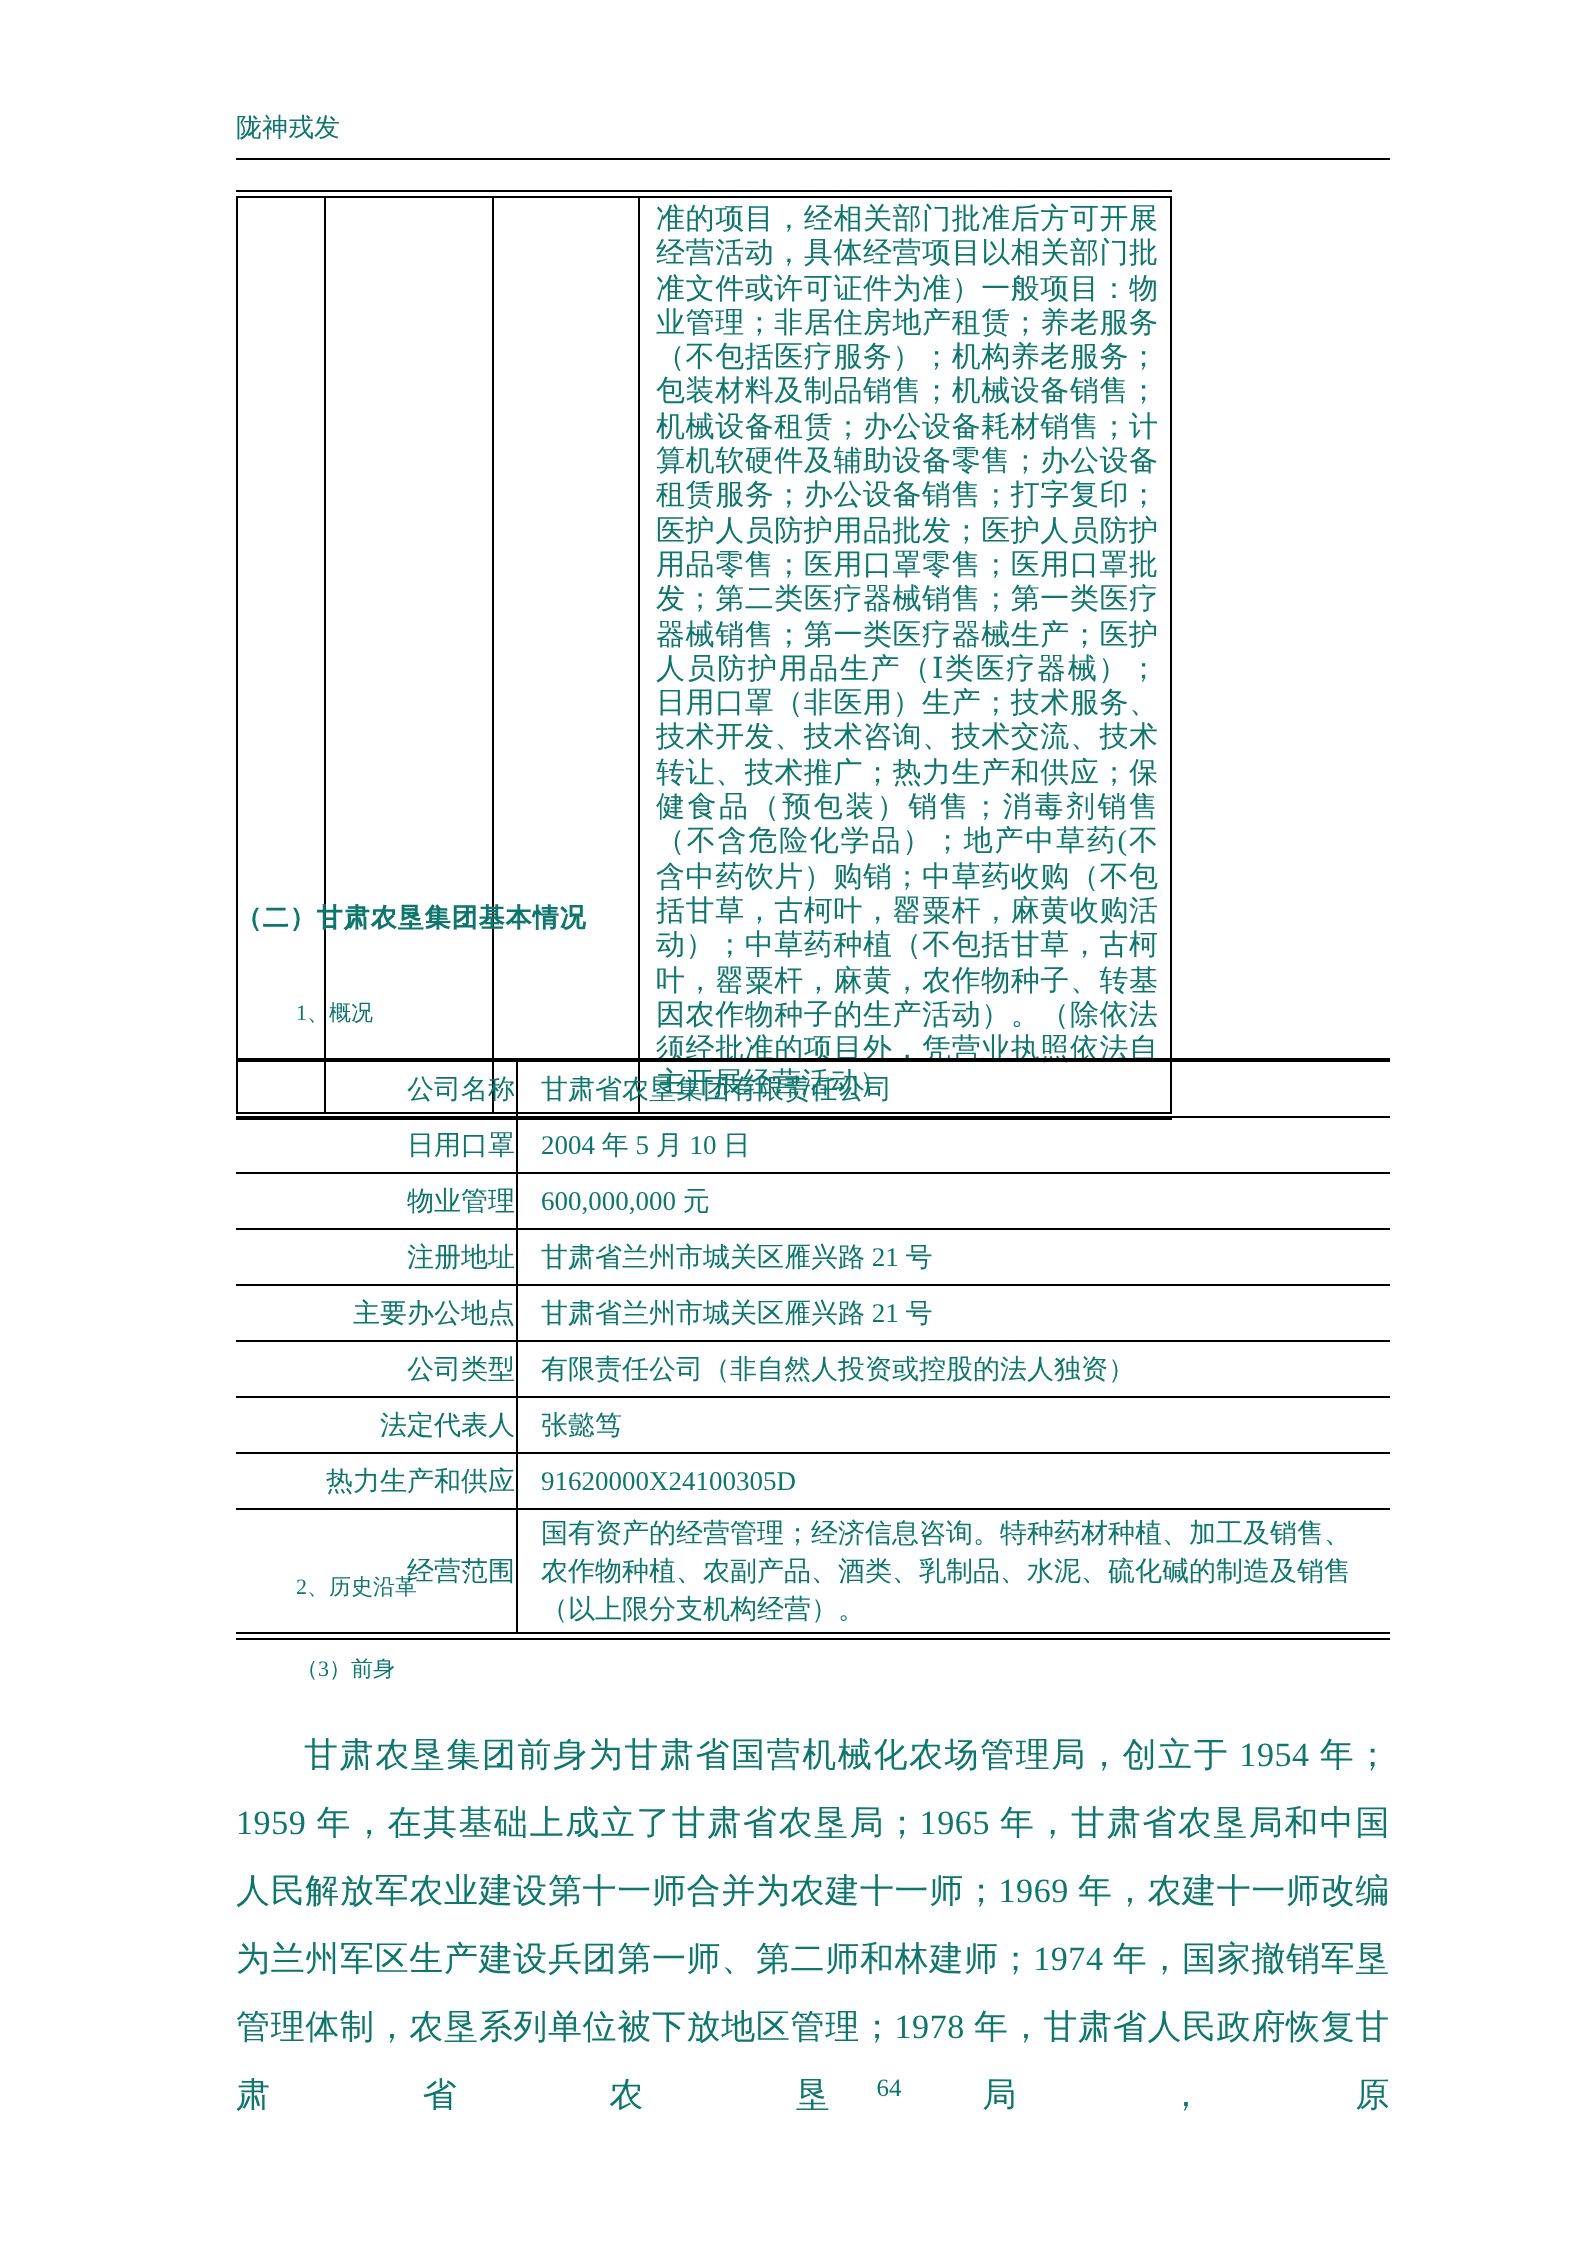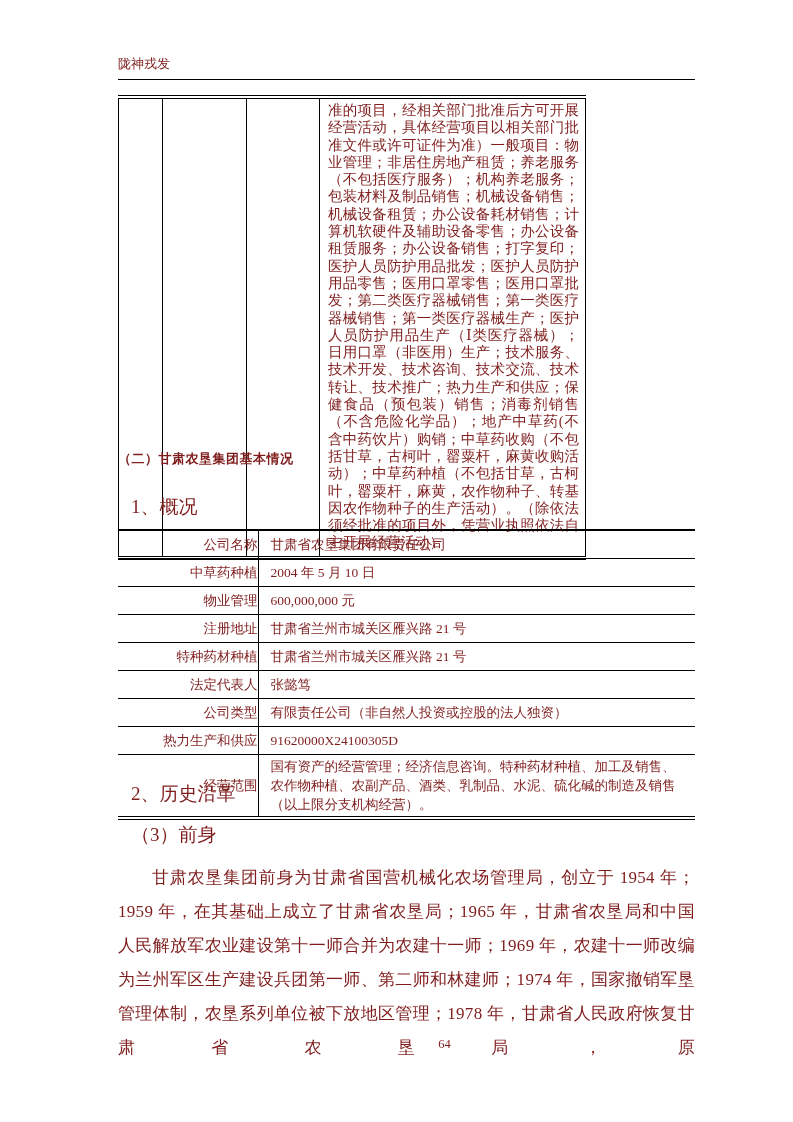--- a/index.html
+++ b/index.html
@@ -1,21 +1,21 @@
 <!DOCTYPE html>
 <html><head>
 <meta charset="utf-8">
 <style>
   html, body { margin: 0; padding: 0; background: #ffffff; }
   .page {
     position: relative;
     width: 793px;
     height: 1122px;
     background: #ffffff;
-    color: #7f1d1d;
+    color: #0f766e;
     font-family: "Liberation Serif", "DejaVu Serif", serif;
     overflow: hidden;
   }
 
   
   .header {
     position: absolute;
     left: 118px;
     top: 56px;
     width: 577px;
@@ -62,22 +62,22 @@
     left: 118px;
     top: 446px;
     font-family: "Liberation Sans", "DejaVu Sans", sans-serif;
     font-weight: 700;
     font-size: 13px;
     line-height: 26px;
     letter-spacing: 0.5px;
   }
   .sub-heading {
     position: absolute;
-    left: 131px;
-    font-size: 19px;
+    left: 148px;
+    font-size: 11px;
     line-height: 20px;
   }
   #overview-heading    { top: 497px; }
   #history-heading     { top: 784px; }
   #predecessor-heading { top: 825px; }
 
   
   .info-table {
     position: absolute;
     left: 118px;
@@ -165,44 +165,44 @@
     <colgroup>
         <col class="lab">
         <col class="val">
       </colgroup>
     <tbody>
         <tr>
       <td class="info-label">公司名称</td>
       <td class="info-value">甘肃省农垦集团有限责任公司</td>
     </tr>
     <tr>
-      <td class="info-label">中草药种植</td>
+      <td class="info-label">日用口罩</td>
       <td class="info-value">2004 年 5 月 10 日</td>
     </tr>
     <tr>
       <td class="info-label">物业管理</td>
       <td class="info-value">600,000,000 元</td>
     </tr>
     <tr>
       <td class="info-label">注册地址</td>
       <td class="info-value">甘肃省兰州市城关区雁兴路 21 号</td>
     </tr>
     <tr>
-      <td class="info-label">特种药材种植</td>
+      <td class="info-label">主要办公地点</td>
       <td class="info-value">甘肃省兰州市城关区雁兴路 21 号</td>
+    </tr>
+    <tr>
+      <td class="info-label">公司类型</td>
+      <td class="info-value">有限责任公司（非自然人投资或控股的法人独资）</td>
     </tr>
     <tr>
       <td class="info-label">法定代表人</td>
       <td class="info-value">张懿笃</td>
     </tr>
     <tr>
-      <td class="info-label">公司类型</td>
-      <td class="info-value">有限责任公司（非自然人投资或控股的法人独资）</td>
-    </tr>
-    <tr>
       <td class="info-label">热力生产和供应</td>
       <td class="info-value">91620000X24100305D</td>
     </tr>
     <tr>
       <td class="info-label">经营范围</td>
       <td class="info-value">国有资产的经营管理；经济信息咨询。特种药材种植、加工及销售、农作物种植、农副产品、酒类、乳制品、水泥、硫化碱的制造及销售（以上限分支机构经营）。</td>
     </tr>
   </tbody>
     </table>
 

